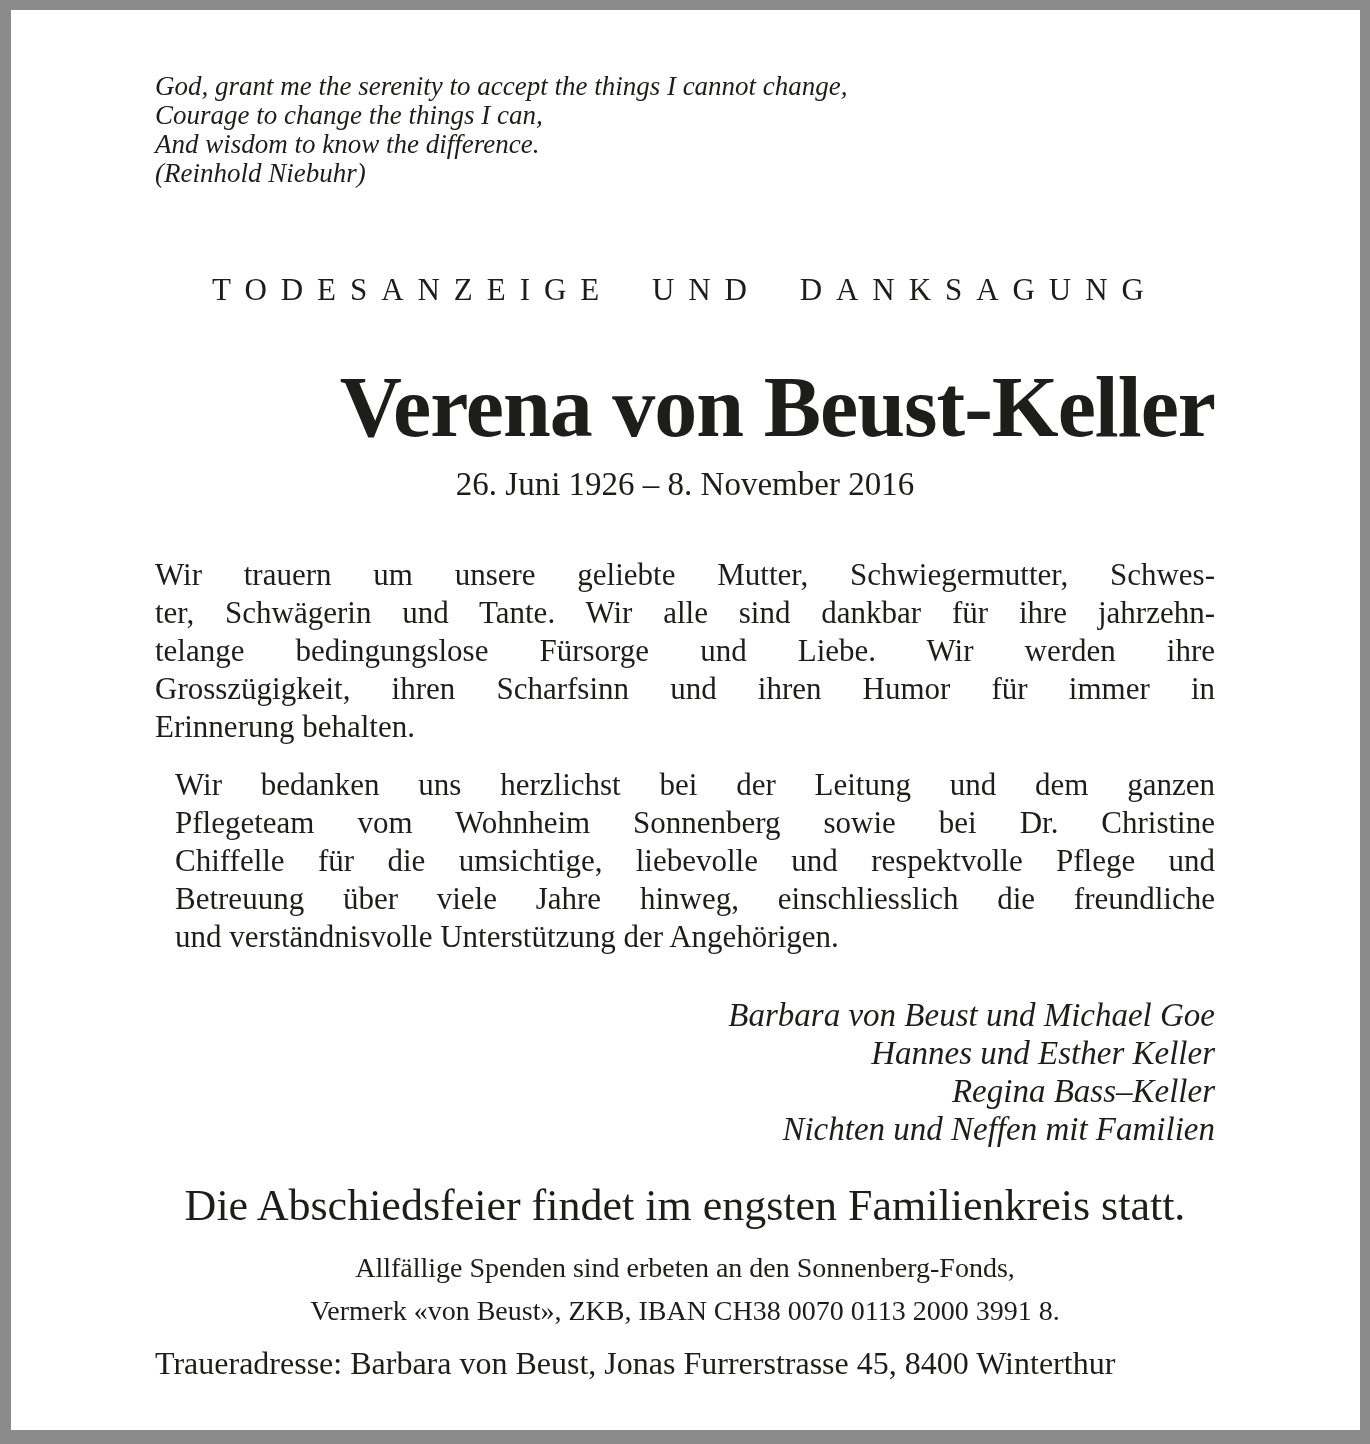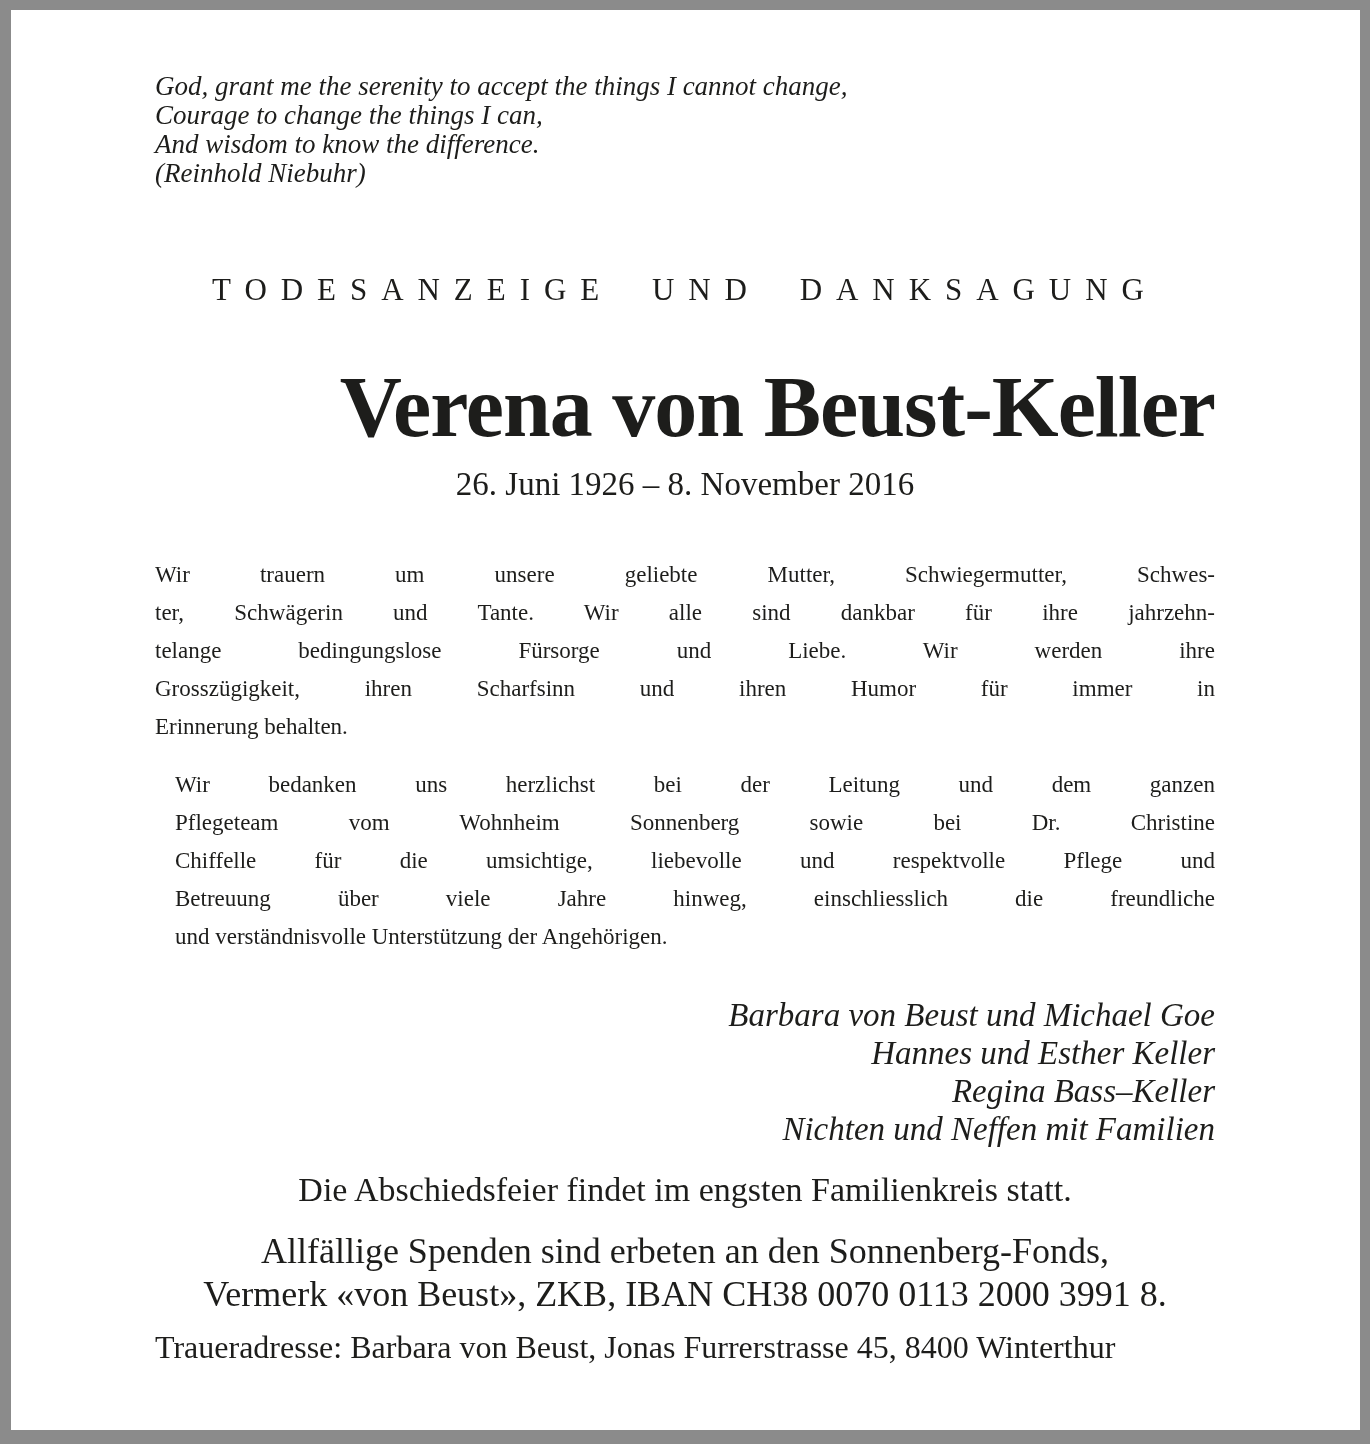--- a/index.html
+++ b/index.html
@@ -42,45 +42,45 @@
     white-space: nowrap;
   }
   .dates {
     margin-top: 14px;
     text-align: center;
     font-size: 33px;
     line-height: 40px;
   }
   .para {
     margin-top: 52px;
-    font-size: 23px;
+    font-size: 31px;
     line-height: 38px;
   }
   .para.second { margin-top: 20px; margin-left: 20px; }
   .jline { text-align: justify; text-align-last: justify; }
   .jline.last { text-align: left; text-align-last: left; }
   .mourners {
     margin-top: 40px;
     margin-left: 490px;
     font-style: italic;
     font-size: 33px;
     line-height: 38px;
     text-align: right;
   }
   .mourner-line { display: block; }
   .farewell {
-    margin-top: 22px;
+    margin-top: 38px;
     text-align: center;
-    font-size: 34px;
+    font-size: 44px;
     line-height: 40px;
   }
   .donation {
     margin-top: 20px;
     text-align: center;
-    font-size: 36px;
+    font-size: 28px;
     line-height: 43px;
   }
   .donation-line { display: block; }
   .address {
     margin-top: 12px;
     font-size: 32px;
     line-height: 38px;
   }
 </style>
 </head>

